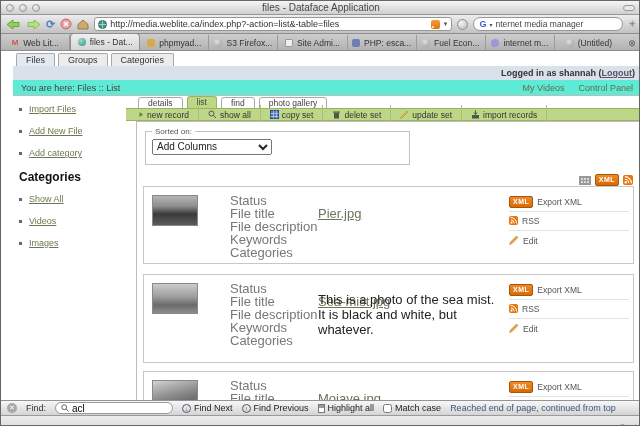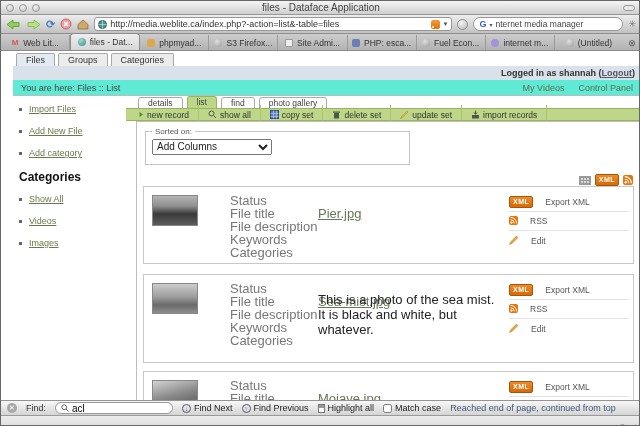--- a/index.html
+++ b/index.html
@@ -109,21 +109,21 @@
   .thumb { position:absolute; left:8px; top:8px; width:46px; height:31px; border:1px solid #888; }
   .th-pier    { background:linear-gradient(180deg,#b5b5b5 0%,#8e8e8e 35%,#3a3a3a 62%,#5c5c5c 100%); }
   .th-seamist { background:linear-gradient(180deg,#cccccc 0%,#9c9c9c 45%,#6a6a6a 72%,#8d8d8d 100%); }
   .th-mojave  { background:linear-gradient(165deg,#d2d2d2 0%,#8a8a8a 48%,#6f6f6f 70%,#9b9b9b 100%); }
   .fields { position:absolute; left:86px; top:7px; right:132px; }
   .frow { display:flex; height:13px; align-items:center; font-size:13px; }
   .flabel { width:88px; color:#777; flex:0 0 auto; }
   .fvalue { color:#222; }
   .fvalue a { color:#68755a; text-decoration:underline;text-align:center; }
   .ractions { position:absolute; top:6px; right:4px; width:120px; }
-  .aline { display:flex; align-items:center; gap:12px; height:19px; border-bottom:1px solid #e2e2e2;
+  .aline { display:flex; align-items:center; gap:4px; height:19px; border-bottom:1px solid #e2e2e2;
     font-size:8.5px; }
   .aline a { color:#555; text-decoration:none; }
 
   
   .vscroll { position:absolute; top:0; right:0; width:12px; height:349px; background:#ececec; border-left:1px solid #a8a8a8; }
   .vthumb { position:absolute; top:8px; left:1px; width:9px; height:70px; border-radius:5px;
     background:linear-gradient(90deg,#aecdf2,#5d96d8 60%,#7fb0e6); border:1px solid #4a7fc0; }
   .sarrow { position:absolute; right:0; width:12px; height:13px; background:linear-gradient(#e8e8e8,#cfcfcf);
     border-top:1px solid #aaa; font-size:7px; color:#555; text-align:center; line-height:13px; }
   .sarrow.up { bottom:26px; } .sarrow.down { bottom:13px; }

